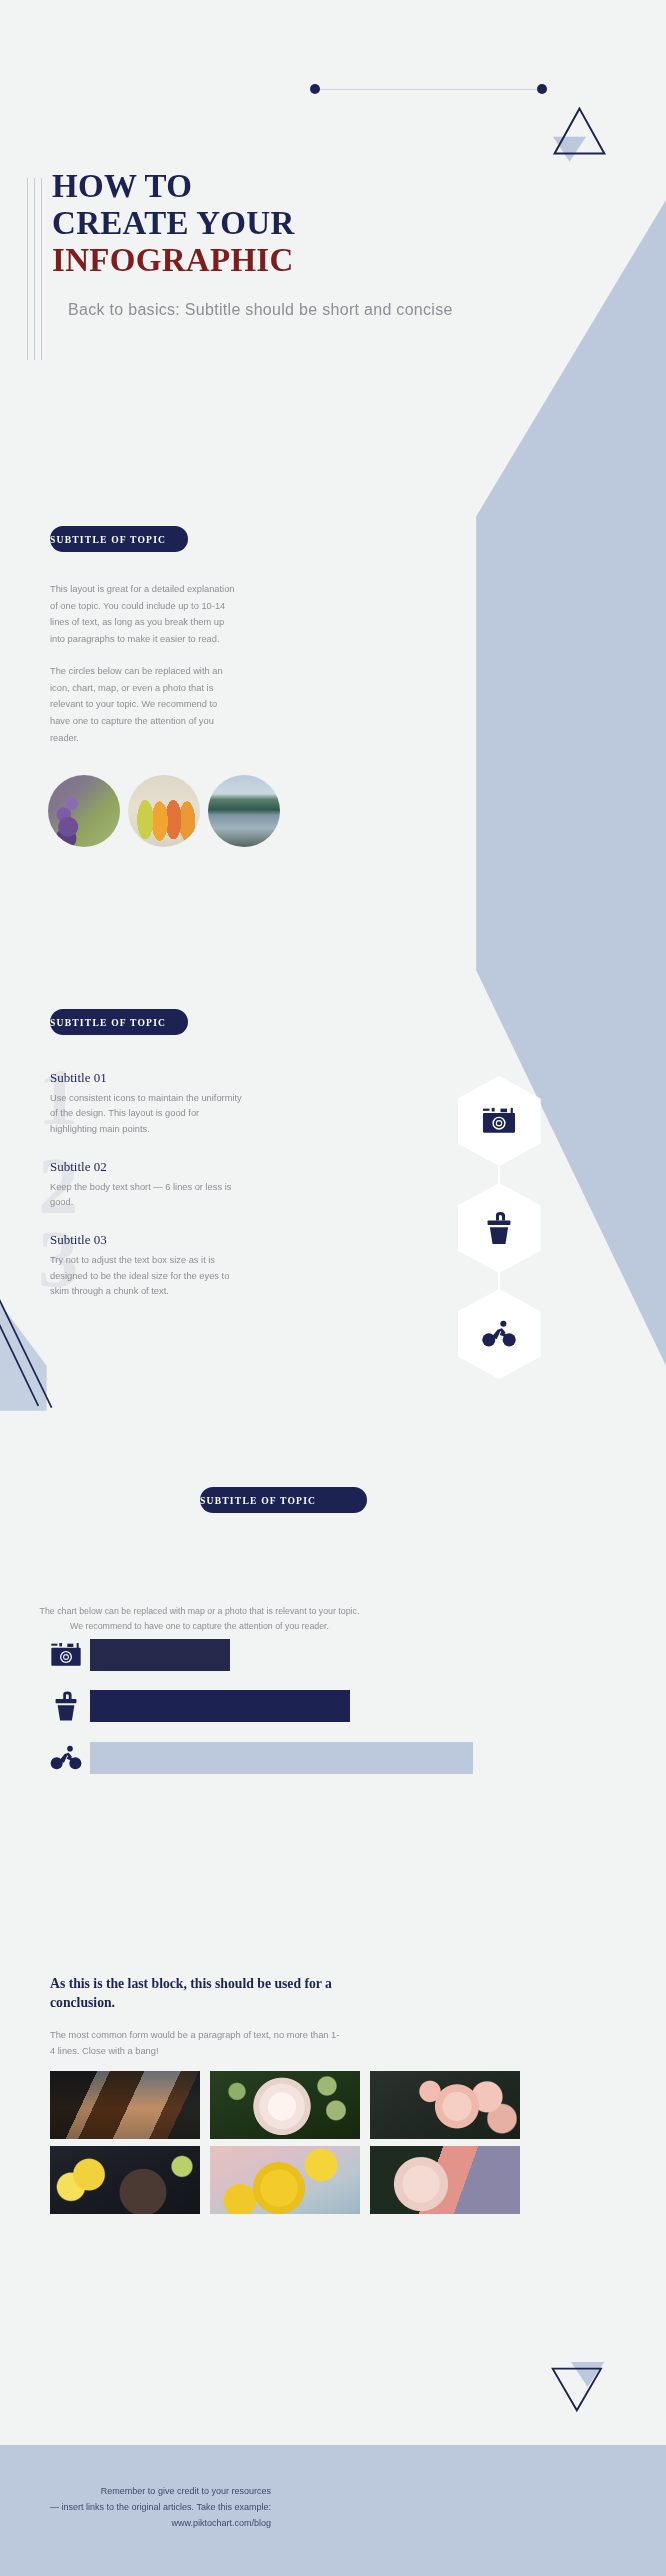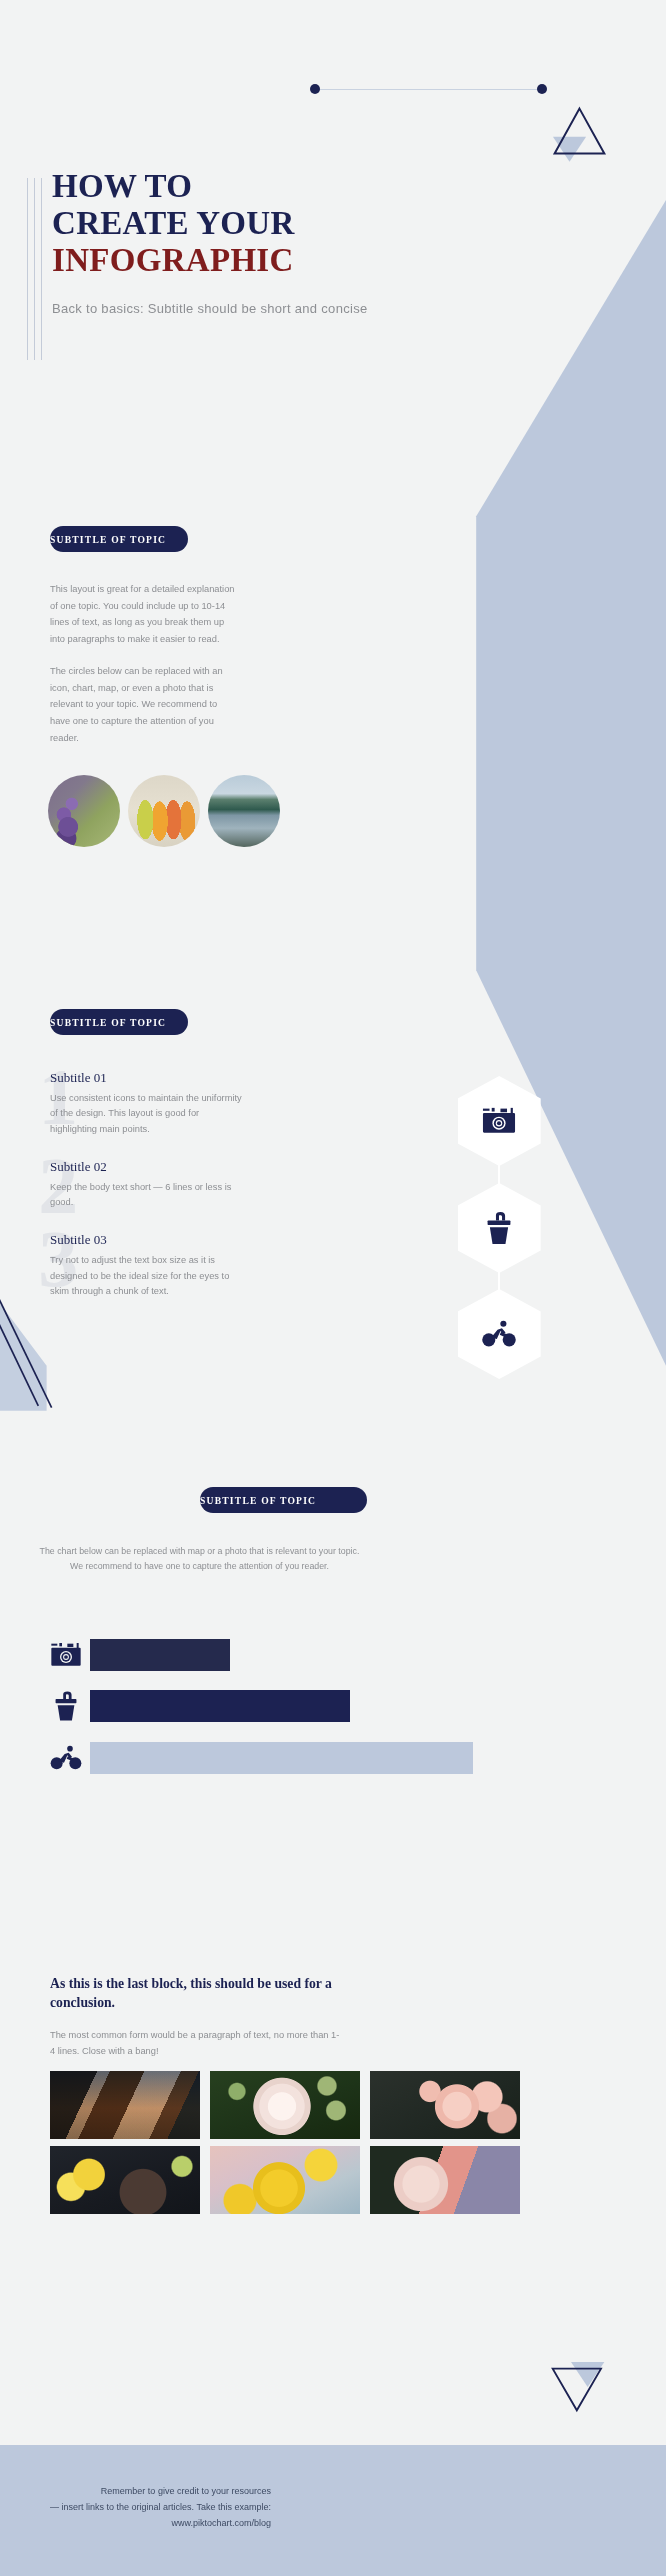--- a/index.html
+++ b/index.html
@@ -93,23 +93,24 @@
     font-weight: bold;
     font-size: 33px;
     line-height: 37px;
     letter-spacing: 0.3px;
     color: #1c2252;
   }
   .main-title .ghost { color: #7f1d1d; }
 
   .subtitle-line {
     margin-top: 21.7px;
-    font-size: 13px;
+    font-size: 16px;
     letter-spacing: 0.3px;
     color: #8d8f93;
+    margin-left: 16px;
   }
 
   
   .pill {
     display: inline-block;
     background: #1c2252;
     color: #ffffff;
     border-radius: 18.3px;
     font-family: "Liberation Serif", serif;
     font-weight: bold;
@@ -213,21 +214,21 @@
   .hexicon {
     position: absolute;
     left: 50%; top: 50%;
     transform: translate(-50%, -50%);
     width: 35px; height: 35px;
   }
 
   
   .sec3-pill { position: absolute; top: 1487px; left: 200px; width: 167px; z-index: 4; }
   .sec3-body {
-    position: absolute; top: 1544px; left: 37px; width: 325px;
+    position: absolute; top: 1604px; left: 37px; width: 325px;
     text-align: center; font-size: 8.8px; line-height: 15px; color: #8d8f93; z-index: 4;
   }
 
   .chart { position: absolute; top: 1632px; left: 50px; width: 516px; z-index: 4; }
   .chart-row { position: relative; height: 45px; margin-bottom: 6.7px; }
   .chart-icon {
     position: absolute; left: 0; top: 50%;
     transform: translateY(-50%);
     width: 32px; height: 32px;
   }

